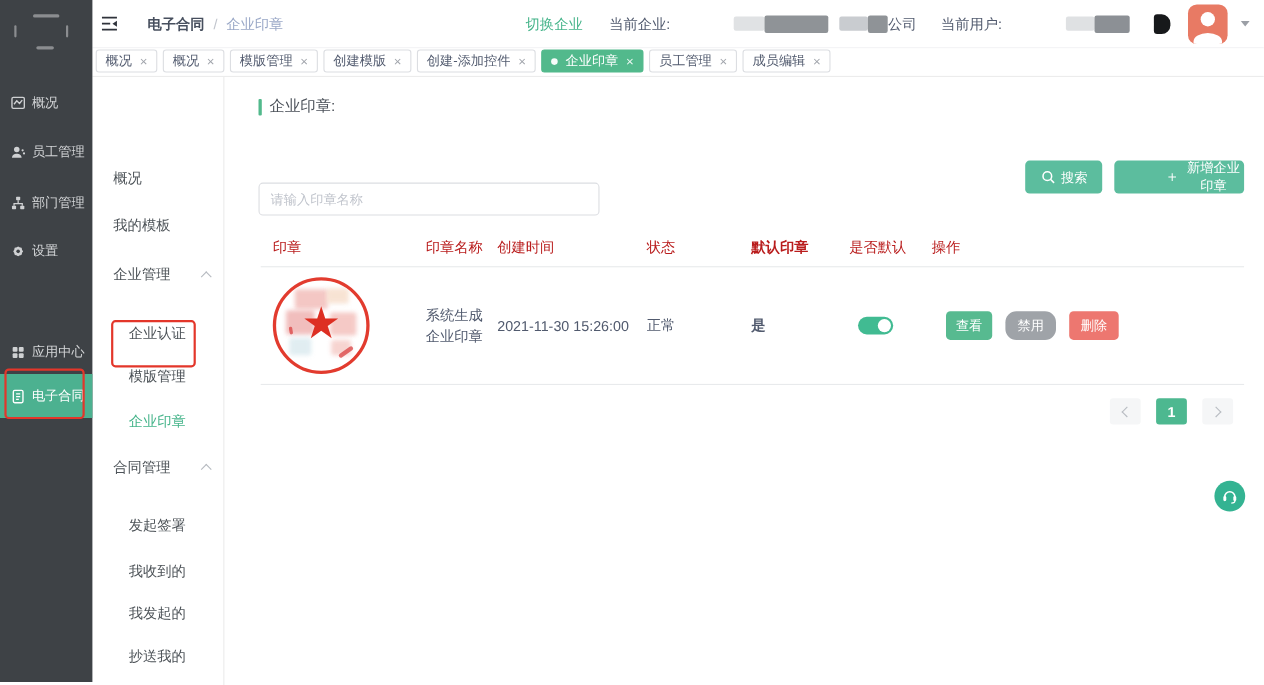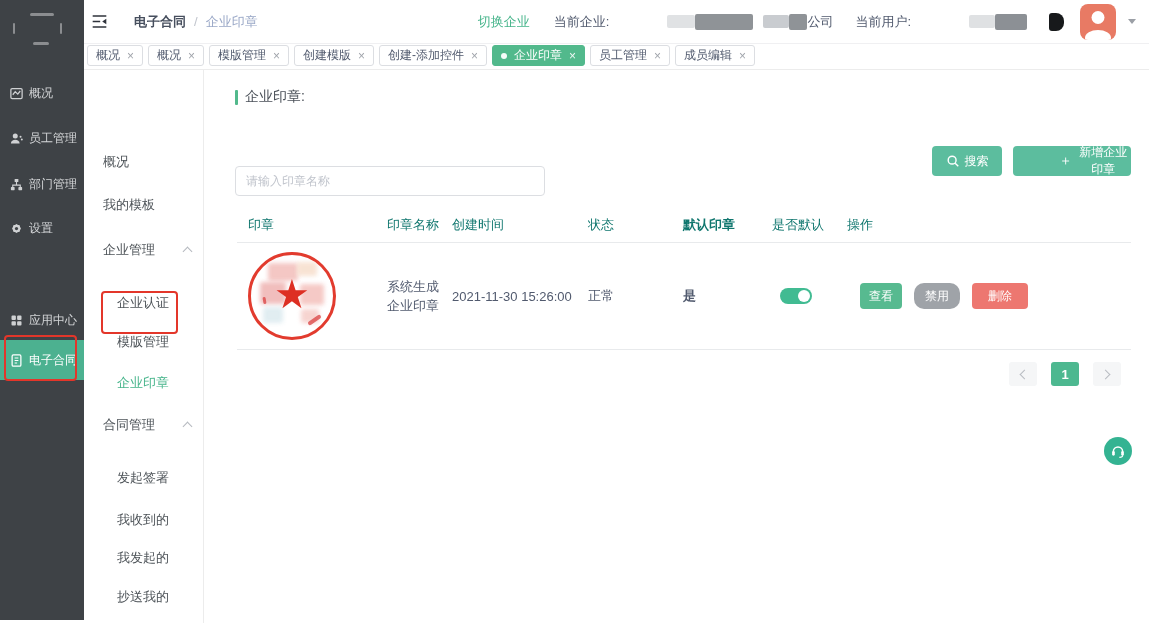--- a/index.html
+++ b/index.html
@@ -69,21 +69,21 @@
   .search-input { width:310px; height:30px; border:1px solid #dcdee2; border-radius:4px; padding:0 10px;
                   font-size:12px; color:#515a6e; outline:none; font-family:inherit;margin-top:40px; }
   .search-input::placeholder { color:#c0c4cc; }
   .btn { border:none; border-radius:4px; color:#fff; font-size:12px; display:flex; align-items:center;
          justify-content:center; gap:5px; cursor:pointer; font-family:inherit; }
   .btn-search { width:70px; height:30px; background:#5cbd9e; margin-left:auto; }
   .btn-add { width:118px; height:30px; background:#5cbd9e; margin-left:11px;padding-left:48px; }
 
   .table { margin:12px 18px 0 33px; }
   .t-row { display:flex; align-items:center; }
-  .t-head { height:35px; border-bottom:1px solid #e8eaec; color:#0f766e; font-size:13px; }
+  .t-head { height:35px; border-bottom:1px solid #e8eaec; color:#b91c1c; font-size:13px; }
   .t-body { height:107px; border-bottom:1px solid #e8eaec; color:#515a6e; font-size:13px; }
   .c1 { width:150px; padding-left:11px; }
   .c2 { width:61px; line-height:1.5; }
   .c3 { width:140px; padding-left:4px; }
   .c4 { width:92px; }
   .c5 { width:92px; padding-left:3px;font-weight:bold; }
   .c6 { width:75px; }
   .c7 { flex:1; }
   .t-body .c6 { padding-left:8px; }
   .t-body .c7 { padding-left:13px; display:flex; gap:12px; }
@@ -103,21 +103,21 @@
   .sc1 { left:56px; top:63px; width:15px; height:4px; transform:rotate(-35deg); }
   .sc2 { left:10px; top:44px; width:7px; height:3px; transform:rotate(80deg); }
 
   
   .toggle { width:32px; height:16px; border-radius:9px; background:#41bb92; position:relative; cursor:pointer; }
   .toggle .knob { position:absolute; right:2px; top:2px; width:12px; height:12px; border-radius:50%; background:#fff; }
 
   .act-btn { height:26px; border:none; border-radius:4px; color:#fff; font-size:12px; cursor:pointer; font-family:inherit; }
   .act-view { width:42px; background:#57ba90; }
   .act-disable { width:46px; background:#9fa3a8;border-radius:10px; }
-  .act-delete { width:56px; background:#ed7770;text-align:center; }
+  .act-delete { width:45px; background:#ed7770;text-align:center; }
 
   .pagination { margin:12px 28px 0 0; display:flex; justify-content:flex-end; align-items:center; gap:14px; }
   .pg-box { width:28px; height:24px; border-radius:3px; display:flex; align-items:center; justify-content:center; cursor:pointer; }
   .pg-nav { background:#f5f6f7; }
   .pg-active { background:#4db890; color:#fff; font-size:13px; font-weight:bold; }
   .chev { width:7px; height:7px; border-left:1.5px solid #b8bcc2; border-bottom:1.5px solid #b8bcc2; }
   .chev-l { transform:rotate(45deg); margin-left:3px; }
   .chev-r { transform:rotate(-135deg); margin-right:3px; }
 
   .help-fab { position:absolute; left:1104px; top:437px; width:28px; height:28px; border-radius:50%;

